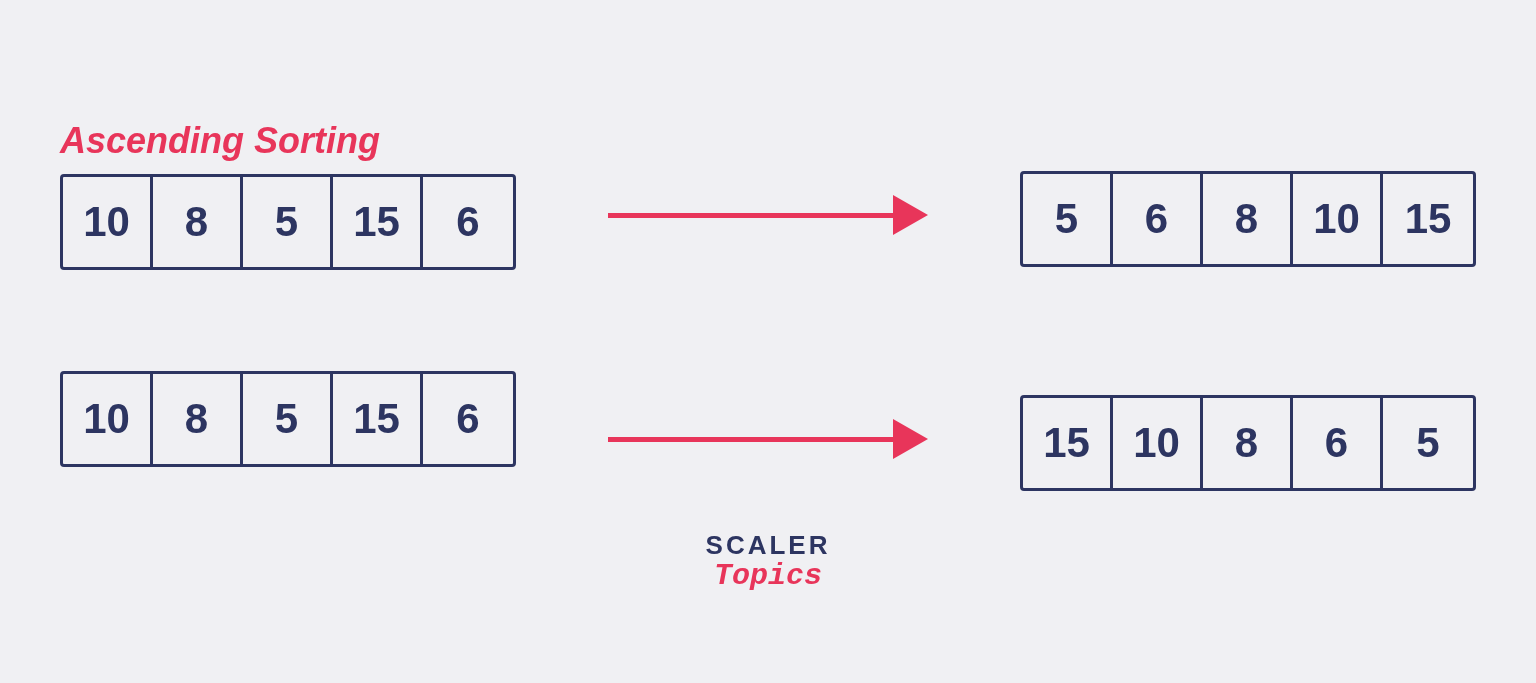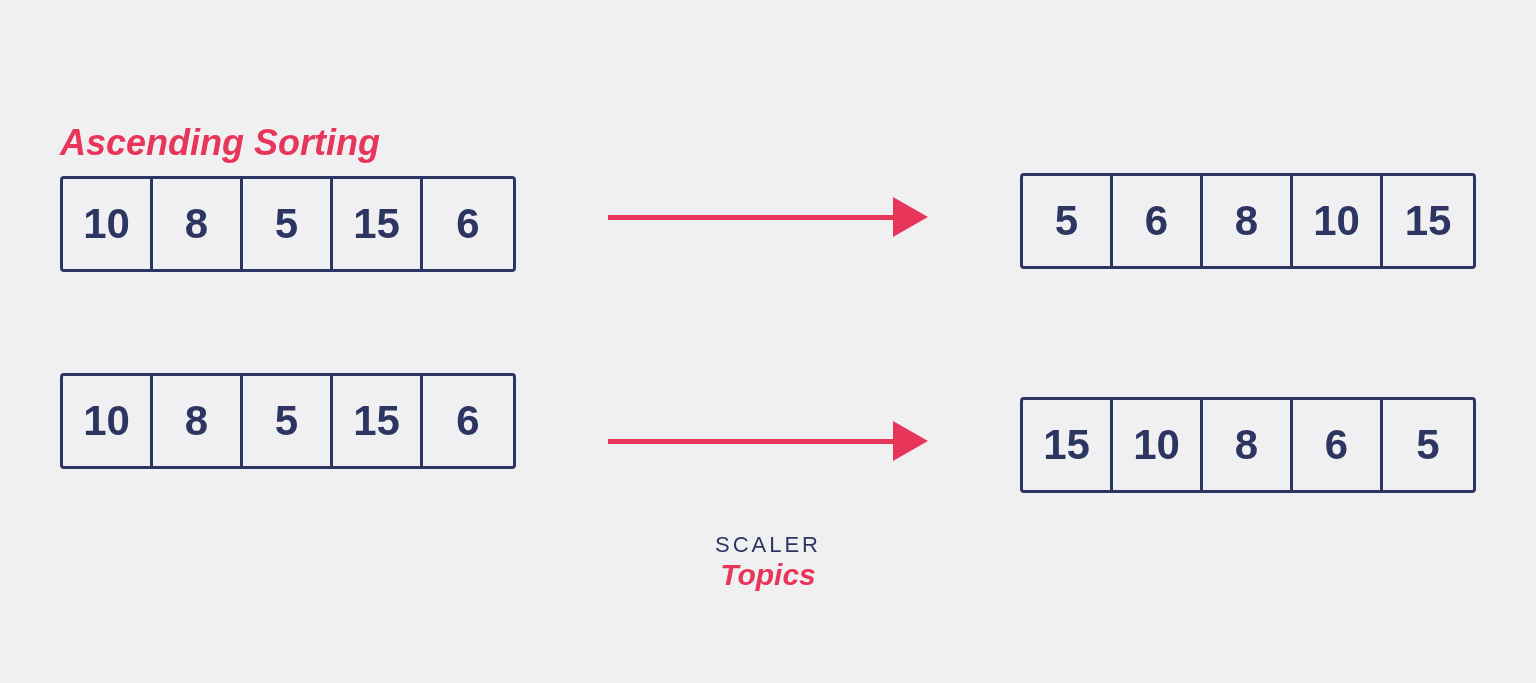--- a/index.html
+++ b/index.html
@@ -134,33 +134,33 @@
     }
 
     .brand-text {
       display: flex;
       flex-direction: column;
       align-items: center;
       line-height: 1.1;
     }
 
     .brand-scaler {
-      font-size: 22px;
-      font-weight: 400;
+      font-size: 26px;
+      font-weight: 700;
       color: #2d3561;
       letter-spacing: 3px;
       text-transform: uppercase;
     }
 
     .brand-topics {
       font-size: 30px;
       font-weight: 800;
       color: #e8355a;
       font-style: italic;
-      font-family: Liberation Sans, sans-serif;
+      font-family: Liberation Mono, monospace;
     }
   </style>
 </head>
 <body>
 
 <div class="main-container">
 
   <div class="sort-row">
     <div class="sort-section">
       <div class="sort-label">Ascending Sorting</div>

